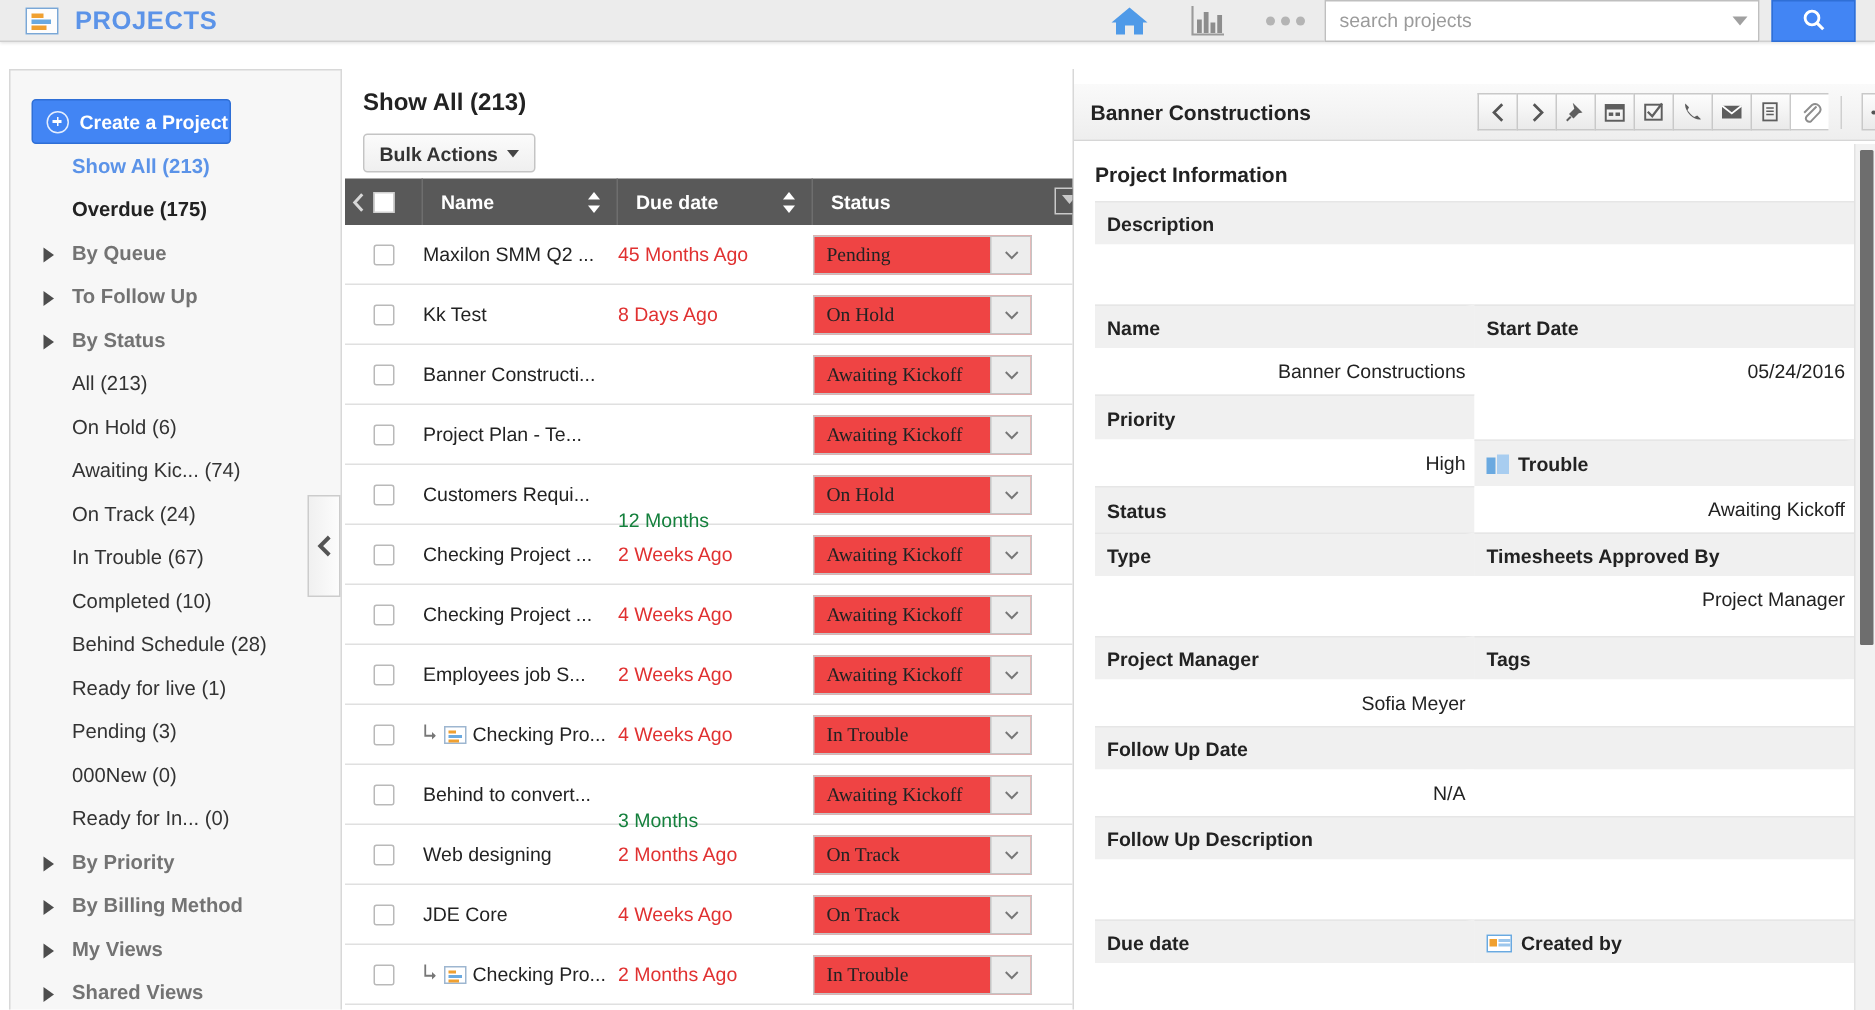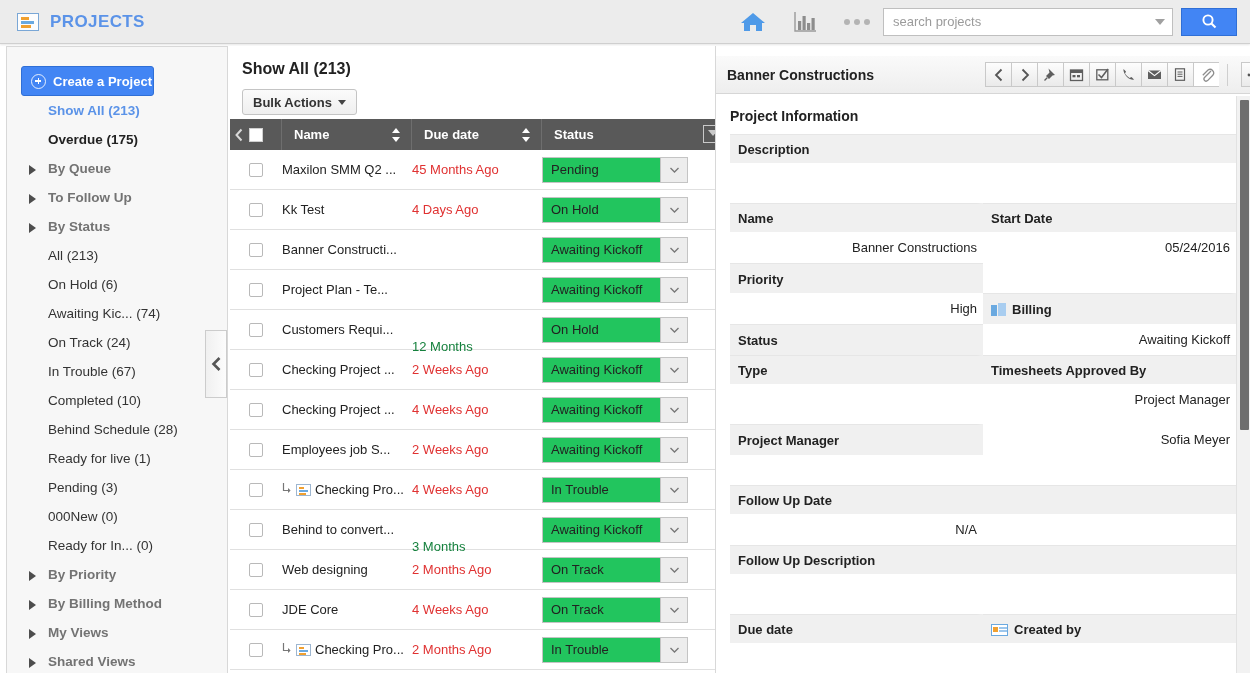--- a/index.html
+++ b/index.html
@@ -8,21 +8,21 @@
     width: 1250px; height: 673px;
     overflow: hidden;
     font-family: "Liberation Sans", sans-serif;
     background: #ffffff;
     -webkit-font-smoothing: antialiased;
   }
 
   
   #topbar {
     position: absolute; left: 0; top: 0;
-    width: 1250px; height: 44px;
+    width: 1250px; height: 28px;
     background: #ececec;
     border-bottom: 1px solid #cfcfcf;
     box-shadow: 0 1px 2px rgba(0,0,0,.10);
     display: flex; align-items: center;
   }
   #app-logo {
     margin-left: 17px;
     width: 22px; height: 18px;
     border: 1px solid #7aa7d6;
     background: #fdfdfd;
@@ -216,22 +216,23 @@
   .mini-proj i { position: absolute; display: block; height: 2px; }
   .mini-proj i.m1 { left: 2px; top: 2px; width: 5px; background: #f0a030; }
   .mini-proj i.m2 { left: 2px; top: 5px; width: 9px; background: #6aa9e0; }
   .mini-proj i.m3 { left: 2px; top: 8px; width: 7px; background: #f0a030; }
   .gc-due  { width: 130px; font-size: 13px; }
   .gc-due.overdue { color: #e03131; }
   .gc-due.normal { color: #15803d; margin-top: 33px; }
   .gc-status { width: 171px; display: flex; }
   .status-sel {
     display: flex; width: 146px; height: 26px;
-    border: 1px solid #c4c4c4; background: #22c55e;
+    border: 1px solid #c4c4c4; background: #ef4444;
     cursor: pointer;
+    font-family: Liberation Serif, serif;
   }
   .status-sel .txt {
     flex: 1; display: flex; align-items: center;
     padding-left: 8px; font-size: 13px; color: #222;
     white-space: nowrap; overflow: hidden;
   }
   .status-sel .arw {
     width: 27px; background: #ededed; border-left: 1px solid #c4c4c4;
     display: flex; align-items: center; justify-content: center;
   }
@@ -507,21 +508,21 @@
           </div>
         </div>
       </div>
       <div class="grow">
         <div class="gc-check">
           <span class="row-cb"></span>
         </div>
         <div class="gc-name">
           <span>Kk Test</span>
         </div>
-        <div class="gc-due overdue">4 Days Ago</div>
+        <div class="gc-due overdue">8 Days Ago</div>
         <div class="gc-status">
           <div class="status-sel">
             <span class="txt">On Hold</span>
             <span class="arw">
               <svg width="11" height="8" viewBox="0 0 11 8">
                 <path d="M1.5 2 L5.5 6 L9.5 2" stroke="#777" stroke-width="1.3" fill="none"></path>
               </svg>
             </span>
           </div>
         </div>
@@ -847,31 +848,32 @@
 
         <div class="flabel half">Priority</div>
         <div class="fvalue half"></div>
         <div class="fvalue half">High</div>
 
         <div class="flabel half half-l">
           <span class="bldg-ico">
               <i class="t1"></i>
               <i class="t2"></i>
             </span>
-          <span>Billing</span>
+          <span>Trouble</span>
         </div>
         <div class="flabel half">Status</div>
         <div class="fvalue half">Awaiting Kickoff</div>
 
         <div class="flabel half half-l">Type</div>
         <div class="flabel half">Timesheets Approved By</div>
         <div class="fvalue half tall"></div>
         <div class="fvalue half tall">Project Manager</div>
 
         <div class="flabel half half-l">Project Manager</div>
+        <div class="flabel half">Tags</div>
         <div class="fvalue half">Sofia Meyer</div>
         <div class="fvalue half"></div>
 
         <div class="flabel full">Follow Up Date</div>
         <div class="fvalue half">N/A</div>
         <div class="fvalue half blank"></div>
 
         <div class="flabel full">Follow Up Description</div>
         <div class="fvalue full tall"></div>
 

